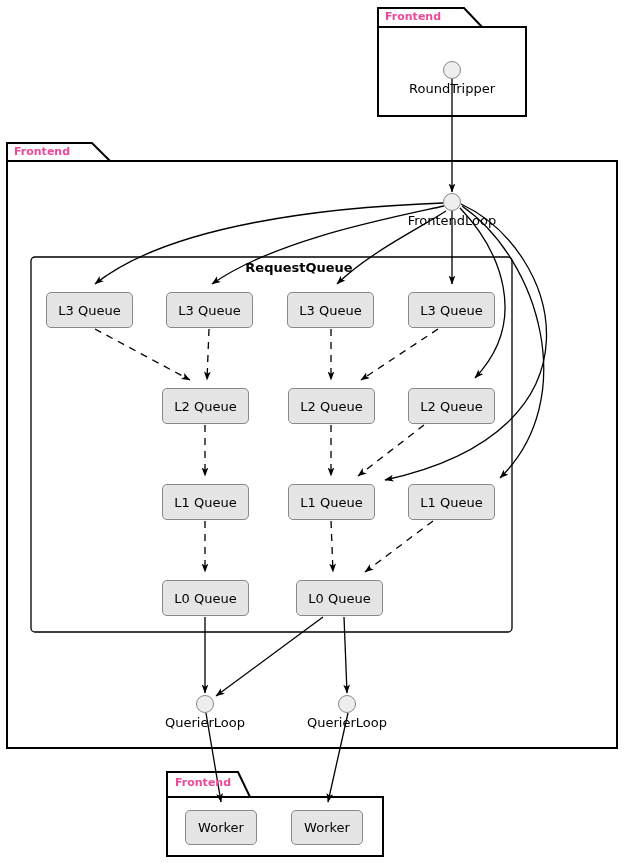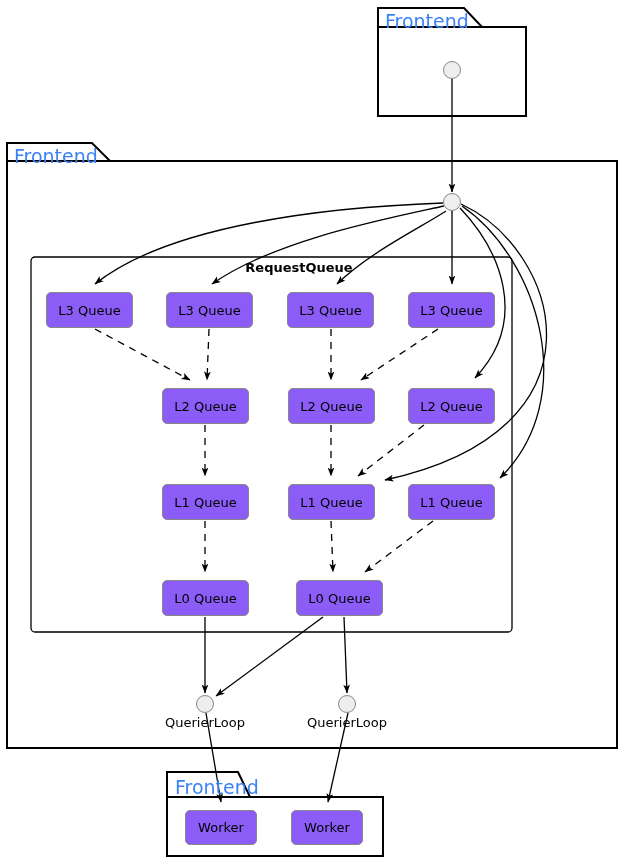--- a/index.html
+++ b/index.html
@@ -21,29 +21,29 @@
   #edges {
     position: absolute;
     left: 0;
     top: 0;
     width: 628px;
     height: 867px;
     pointer-events: none;
   }
   .pkg-label {
     position: absolute;
-    font-weight: normal;
-    font-size: 19px;
-    color: #3b82f6;
+    font-weight: bold;
+    font-size: 11px;
+    color: #ec4899;
     white-space: nowrap;
     letter-spacing: 0px;
   }
   .node-box {
     position: absolute;
-    background: #8b5cf6;
+    background: #e5e5e5;
     border: 1px solid #888888;
     border-radius: 5px;
     box-sizing: border-box;
     display: flex;
     align-items: center;
     justify-content: center;
     font-size: 13px;
     color: #000000;
     white-space: nowrap;
   }
@@ -139,22 +139,24 @@
     </g>
   </svg>
 
   <div class="pkg-label" style="left:14px; top:145px;">Frontend</div>
   <div class="pkg-label" style="left:385px; top:10px;">Frontend</div>
   <div class="pkg-label" style="left:175px; top:776px;">Frontend</div>
 
   <div class="grp-title" style="left:211px; top:260px; width:120px;">RequestQueue</div>
 
   <div class="iface-circle" style="left:443px; top:61px;"></div>
+  <div class="iface-label" style="left:352px; top:81px; width:200px;">RoundTripper</div>
 
   <div class="iface-circle" style="left:443px; top:193px;"></div>
+  <div class="iface-label" style="left:352px; top:213px; width:200px;">FrontendLoop</div>
 
   <div class="iface-circle" style="left:196px; top:695px;"></div>
   <div class="iface-label" style="left:115px; top:715px; width:180px;">QuerierLoop</div>
 
   <div class="iface-circle" style="left:338px; top:695px;"></div>
   <div class="iface-label" style="left:257px; top:715px; width:180px;">QuerierLoop</div>
 
   <div class="node-box" style="left:46px;  top:292px; width:87px; height:36px;">L3 Queue</div>
   <div class="node-box" style="left:166px; top:292px; width:87px; height:36px;">L3 Queue</div>
   <div class="node-box" style="left:287px; top:292px; width:87px; height:36px;">L3 Queue</div>

